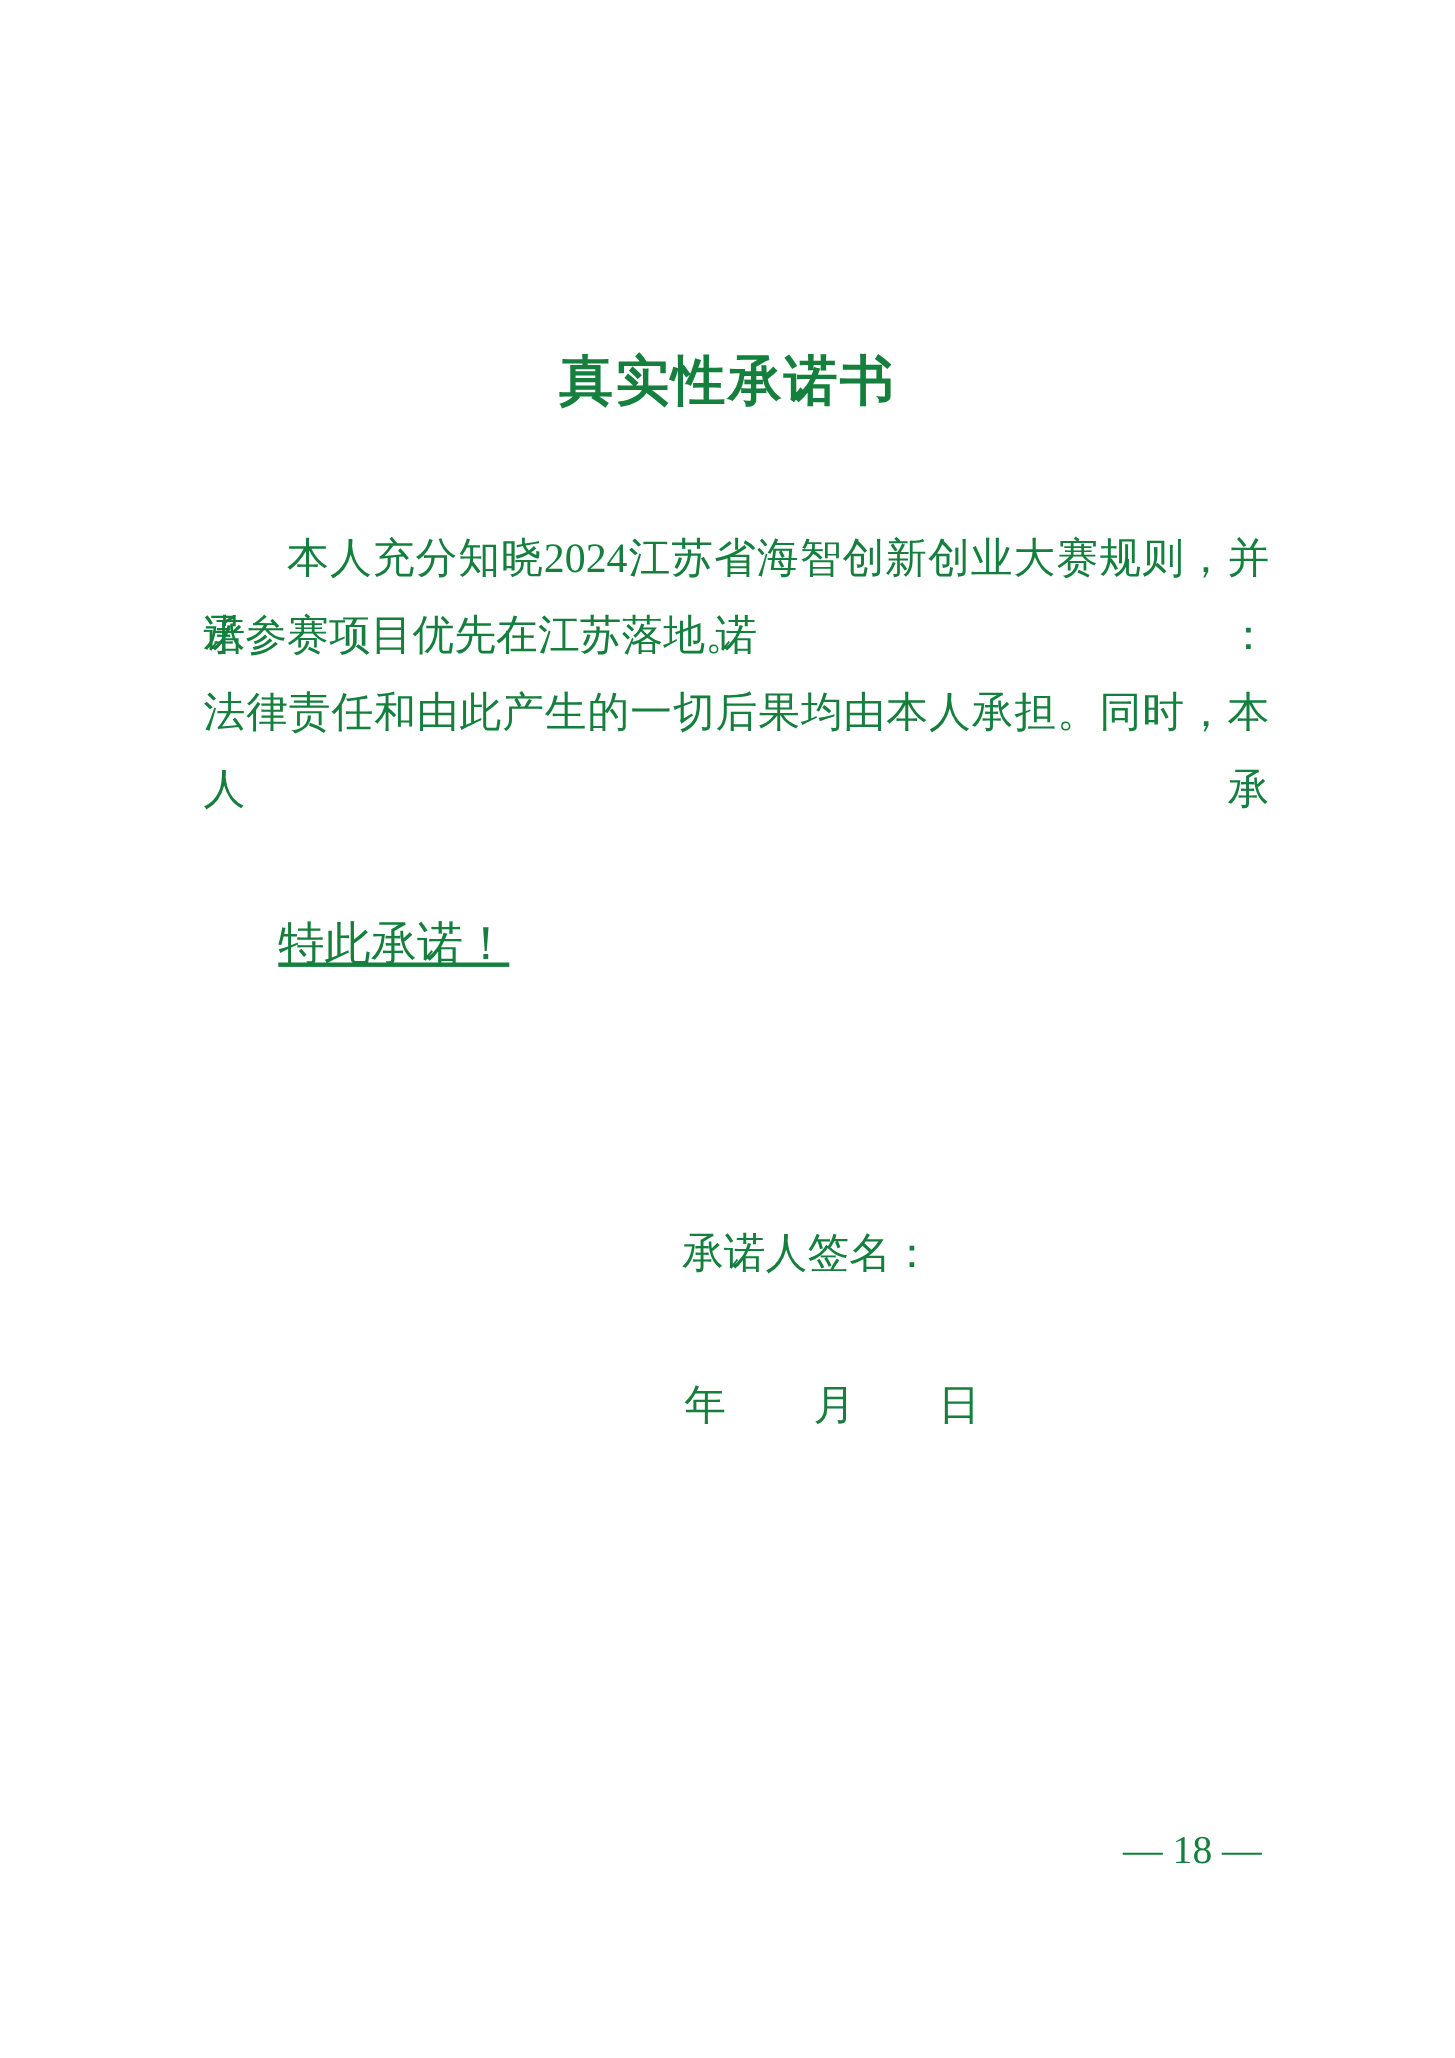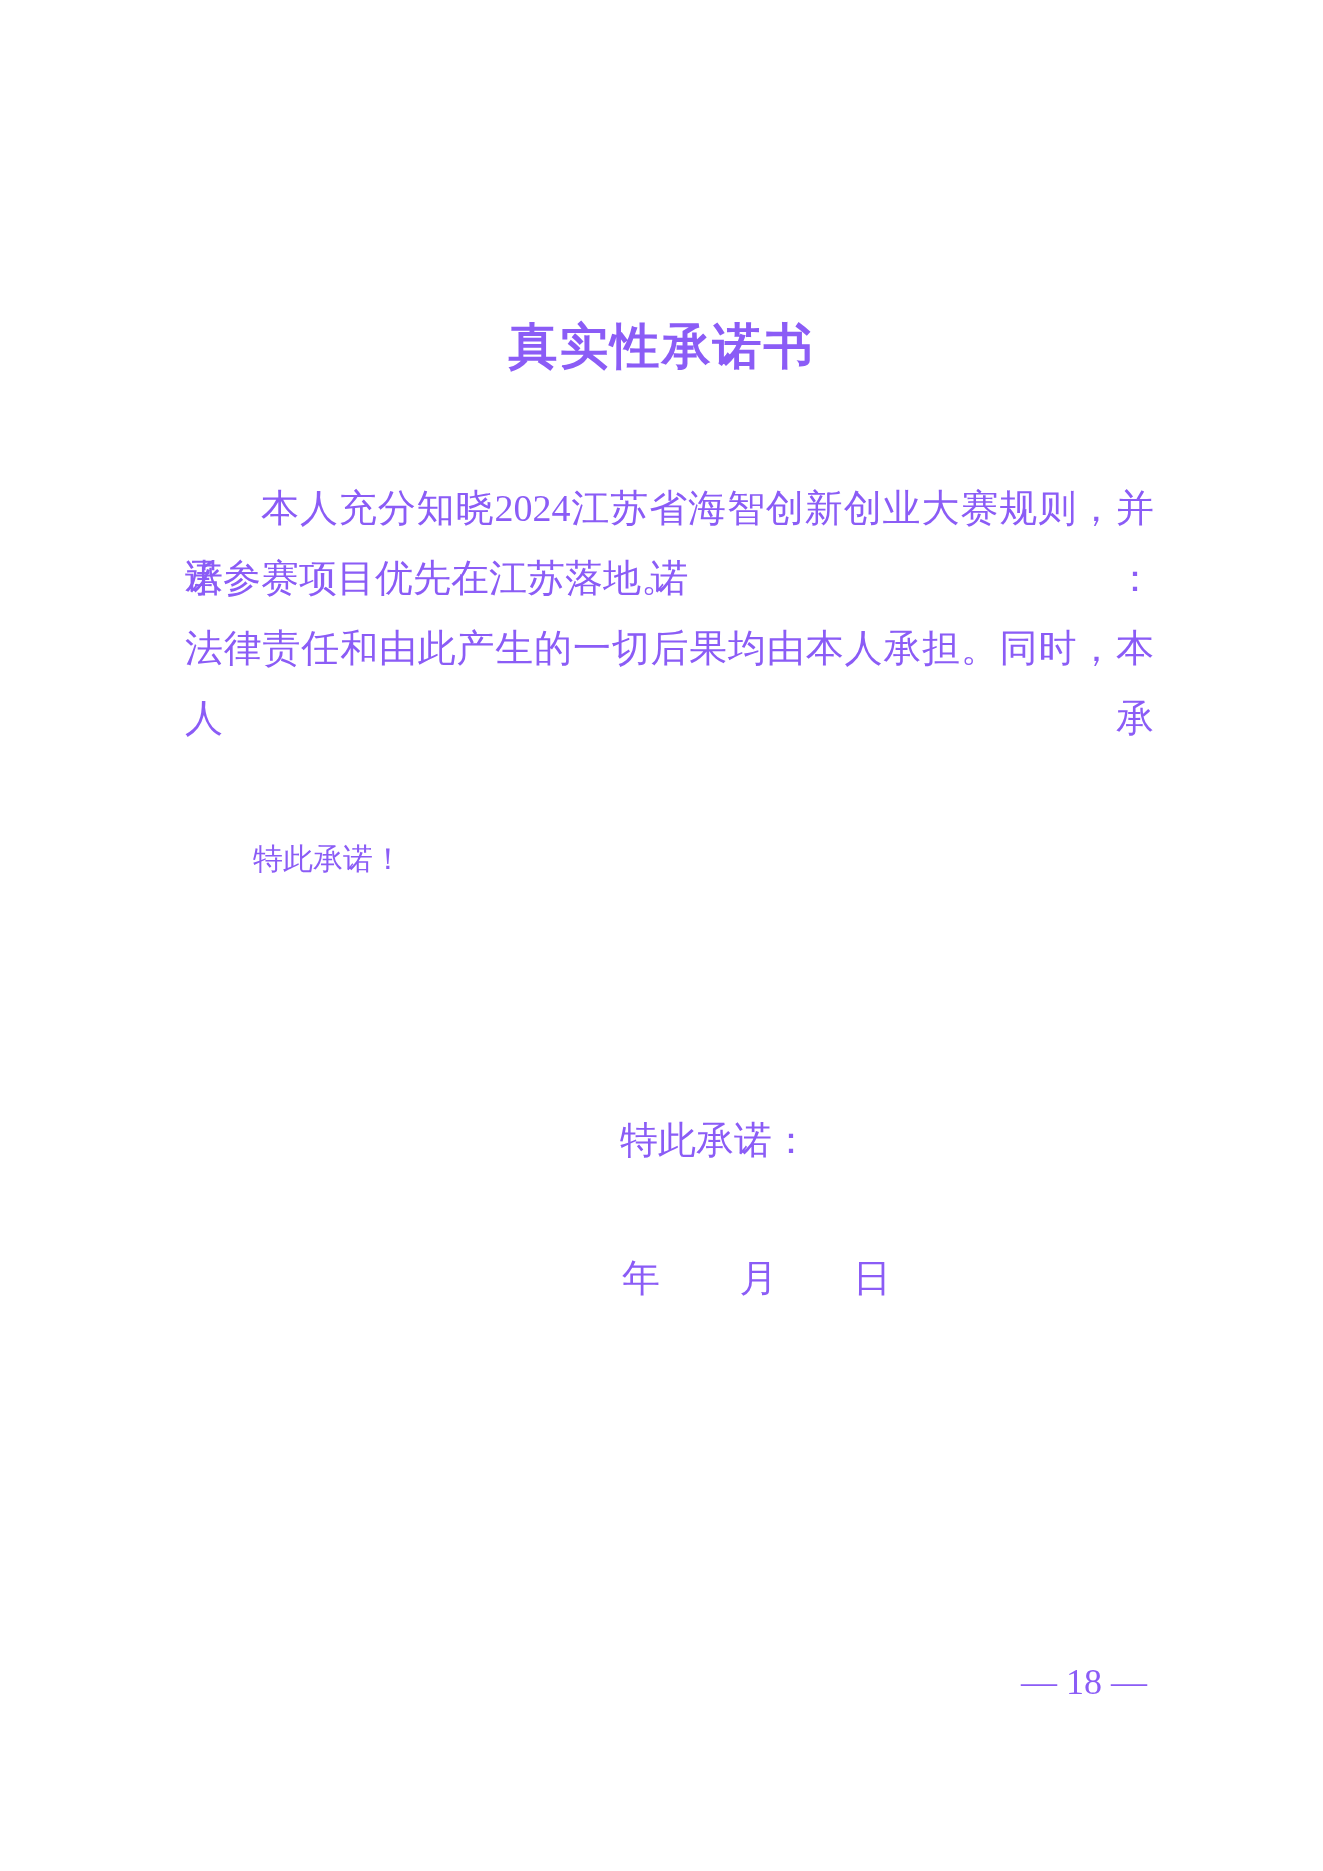--- a/index.html
+++ b/index.html
@@ -5,21 +5,21 @@
   html, body {
     margin: 0;
     padding: 0;
     background: #ffffff;
   }
   .page {
     position: relative;
     width: 1323px;
     height: 1871px;
     background: #ffffff;
-    color: #8b5cf6;
+    color: #15803d;
     font-family: "Liberation Serif", "DejaVu Serif", serif;
     overflow: hidden;
   }
   .doc-title {
     position: absolute;
     top: 316px;
     left: 0;
     width: 100%;
     text-align: center;
     font-size: 49px;
@@ -47,23 +47,24 @@
     text-justify: inter-character;
   }
   .para-line.first {
     text-indent: 76px;
   }
   .closing {
     position: absolute;
     top: 824px;
     left: 177px;
     width: 969px;
-    font-size: 30px;
+    font-size: 42px;
     line-height: 70px;
     text-indent: 76px;
+    text-decoration: underline;
   }
   .signer {
     position: absolute;
     top: 1105px;
     left: 620px;
     font-size: 38px;
     line-height: 70px;
   }
   .date-line {
     position: absolute;
@@ -91,21 +92,21 @@
   <h1 class="doc-title">真实性承诺书</h1>
 
   <div class="paragraph">
     <div class="para-line just first">本人充分知晓2024江苏省海智创新创业大赛规则，并承诺：</div>
     <div class="para-line">诺参赛项目优先在江苏落地。</div>
     <div class="para-line just">法律责任和由此产生的一切后果均由本人承担。同时，本人承</div>
   </div>
 
   <div class="closing">特此承诺！</div>
 
-  <div class="signer">特此承诺：</div>
+  <div class="signer">承诺人签名：</div>
 
   <div class="date-line">
     <span class="year">年</span>
     <span class="month">月</span>
     <span class="day">日</span>
   </div>
 
   <div class="page-number">— 18 —</div>
 
 </div>

